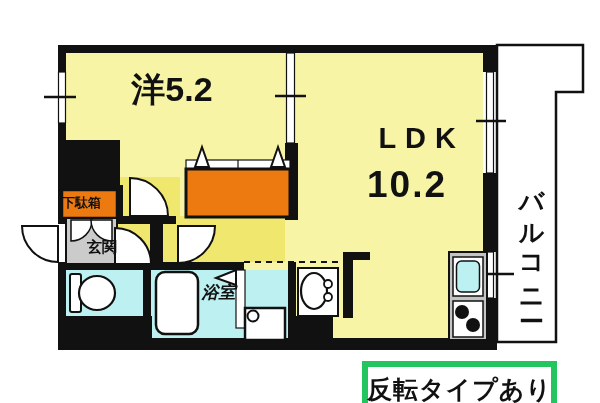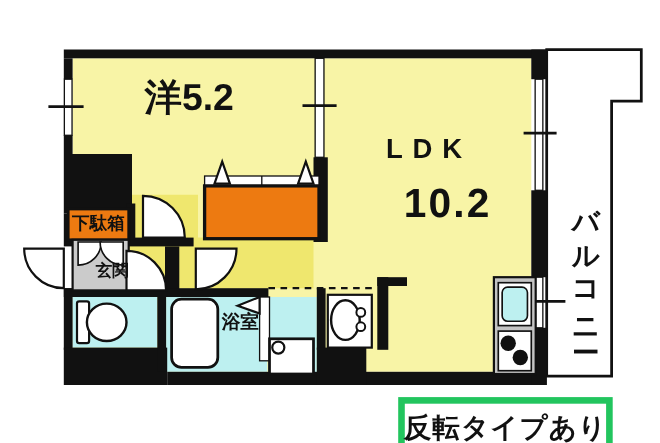--- a/index.html
+++ b/index.html
@@ -11,26 +11,26 @@
          font-family:"Liberation Sans","DejaVu Sans",sans-serif;margin-top:20px;}
   #plan-svg{position:absolute;left:0;top:0;}
   .f-room{fill:var(--room-yellow);}
   .f-hall{fill:var(--hall-yellow);}
   .f-water{fill:var(--water-blue);}
   .f-orange{fill:var(--accent-orange);}
   .f-wall{fill:var(--wall-black);}
   .lbl{position:absolute;color:#111;font-weight:bold;text-align:center;
        white-space:nowrap;line-height:1.05;}
   .lbl-western{left:92px;top:52px;width:160px;font-size:34px;}
-  .lbl-ldk1{left:315px;top:103px;width:150px;font-size:25px;letter-spacing:9px;}
+  .lbl-ldk1{left:315px;top:103px;width:150px;font-size:29px;letter-spacing:9px;text-align:right;}
   .lbl-ldk2{left:332px;top:146px;width:150px;font-size:37px;letter-spacing:2px;}
   .lbl-cl{left:186px;top:157px;width:104px;font-size:23px;letter-spacing:8px;}
-  .lbl-geta{left:62px;top:176px;width:55px;font-size:16px;}
+  .lbl-geta{left:46px;top:176px;width:55px;font-size:13px;text-align:right;}
   .lbl-genkan{left:66px;top:219px;width:51px;font-size:15px;text-align:right;}
-  .lbl-bath{left:181px;top:264px;width:75px;font-size:17px;}
+  .lbl-bath{left:181px;top:264px;width:75px;font-size:17px;font-style:italic;}
   .lbl-balcony{left:505px;top:110px;width:40px;height:225px;font-size:25px;
                writing-mode:vertical-rl;text-orientation:upright;letter-spacing:5px;}
   .note-box{left:362px;top:341px;width:183px;height:44px;border:6px solid #22c55e;
             background:#fff;font-size:25px;display:flex;align-items:center;
             justify-content:center;letter-spacing:1px;}
 </style>
 </head>
 <body>
 
 <div id="stage">

